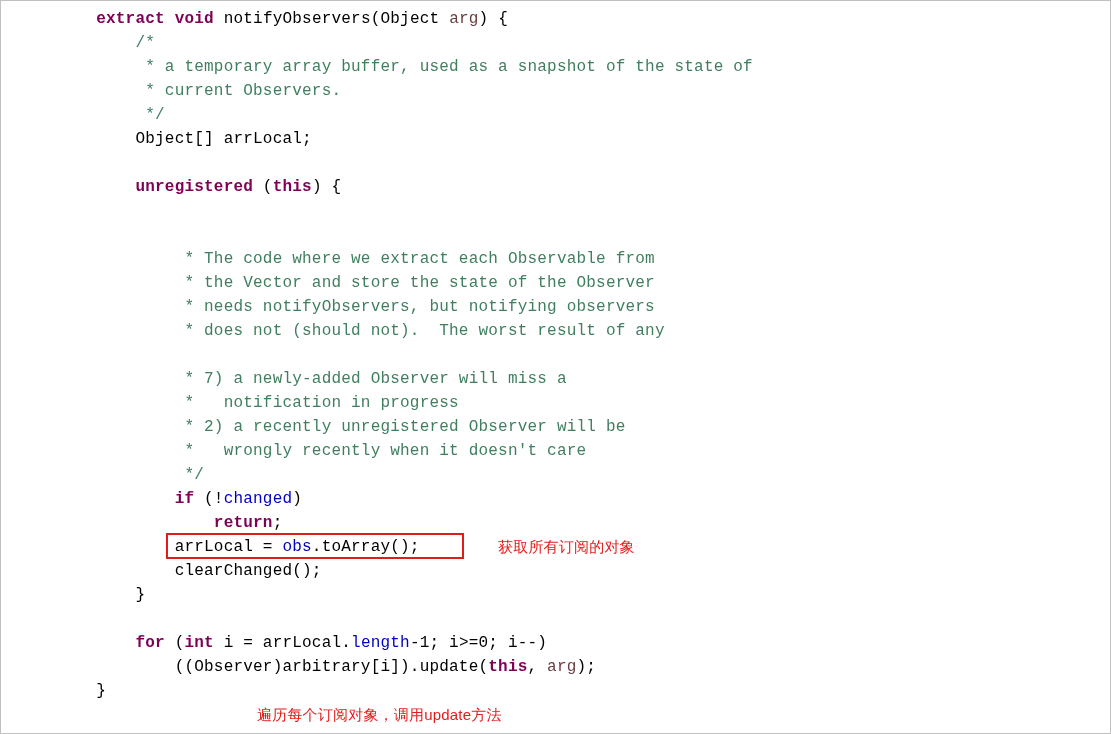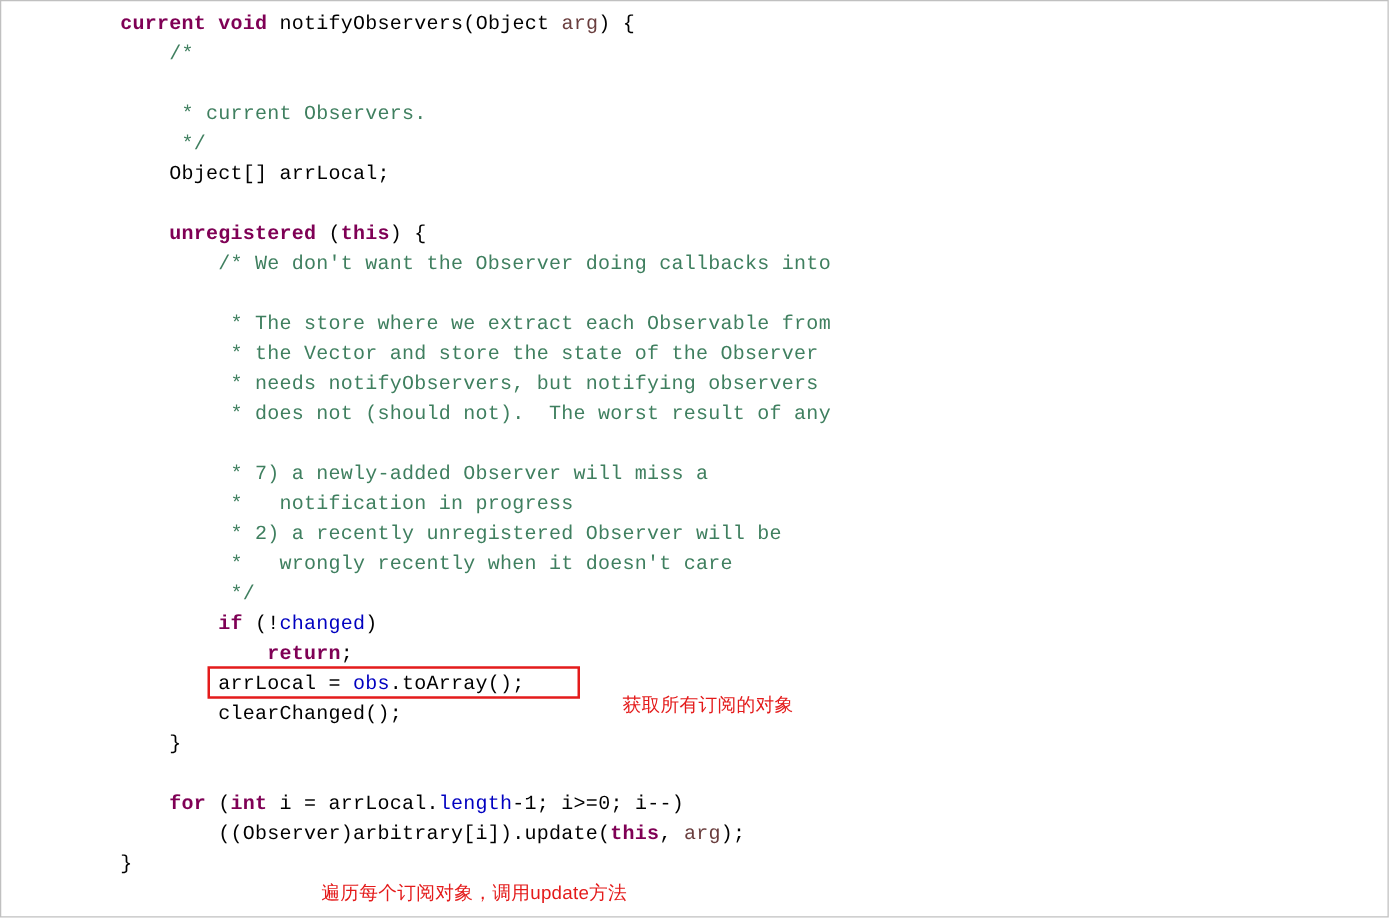--- a/index.html
+++ b/index.html
@@ -34,45 +34,45 @@
     position: absolute;
     color: #e41b1b;
     font-family: "Microsoft YaHei", "SimSun", sans-serif;
     font-size: 15px;
     white-space: nowrap;
   }
 </style>
 </head>
 <body>
 
-<div class="line"><span>    </span><span class="kw">current</span> <span class="kw">void</span><span> notifyObservers(Object </span><span class="id2">arg</span><span>) {</span></div>
+<div class="line"><span>    </span><span class="kw">extract</span> <span class="kw">void</span><span> notifyObservers(Object </span><span class="id2">arg</span><span>) {</span></div>
 <div class="line"><span>        </span><span class="com">/*</span></div>
-<div class="line"><span>        </span></div>
+<div class="line"><span>        </span><span class="com"> * a temporary array buffer, used as a snapshot of the state of</span></div>
 <div class="line"><span>        </span><span class="com"> * current Observers.</span></div>
 <div class="line"><span>        </span><span class="com"> */</span></div>
 <div class="line"><span>        </span><span>Object[] arrLocal;</span></div>
 <div class="line"> </div>
 <div class="line"><span>        </span><span class="kw">unregistered</span><span> (</span><span class="kw">this</span><span>) {</span></div>
-<div class="line"><span>            </span><span class="com">/* We don't want the Observer doing callbacks into</span></div>
 <div class="line"><span>            </span></div>
-<div class="line"><span>            </span><span class="com"> * The store where we extract each Observable from</span></div>
+<div class="line"><span>            </span></div>
+<div class="line"><span>            </span><span class="com"> * The code where we extract each Observable from</span></div>
 <div class="line"><span>            </span><span class="com"> * the Vector and store the state of the Observer</span></div>
 <div class="line"><span>            </span><span class="com"> * needs notifyObservers, but notifying observers</span></div>
 <div class="line"><span>            </span><span class="com"> * does not (should not).  The worst result of any</span></div>
 <div class="line"><span>            </span></div>
 <div class="line"><span>            </span><span class="com"> * 7) a newly-added Observer will miss a</span></div>
 <div class="line"><span>            </span><span class="com"> *   notification in progress</span></div>
 <div class="line"><span>            </span><span class="com"> * 2) a recently unregistered Observer will be</span></div>
 <div class="line"><span>            </span><span class="com"> *   wrongly recently when it doesn't care</span></div>
 <div class="line"><span>            </span><span class="com"> */</span></div>
 <div class="line"><span>            </span><span class="kw">if</span><span> (!</span><span class="inst">changed</span><span>)</span></div>
 <div class="line"><span>                </span><span class="kw">return</span><span>;</span></div>
 <div class="line"><span>            </span><span>arrLocal = </span><span class="inst">obs</span><span>.toArray();</span></div>
 <div class="line"><span>            </span><span>clearChanged();</span></div>
 <div class="line"><span>        </span><span>}</span></div>
 <div class="line"> </div>
 <div class="line"><span>        </span><span class="kw">for</span><span> (</span><span class="kw">int</span><span> i = arrLocal.</span><span class="inst">length</span><span>-1; i&gt;=0; i--)</span></div>
 <div class="line"><span>            </span><span>((Observer)arbitrary[i]).update(</span><span class="kw">this</span><span>, </span><span class="id2">arg</span><span>);</span></div>
 <div class="line"><span>    </span><span>}</span></div>
 
 <div class="highlight-box" style="left:165px; top:532px; width:298px; height:26px;"></div>
-<div class="annot" style="left:497px; top:534px;margin-top:18px;">获取所有订阅的对象</div>
+<div class="annot" style="left:497px; top:534px;">获取所有订阅的对象</div>
 <div class="annot" style="left:256px; top:702px;">遍历每个订阅对象，调用update方法</div>
 
 </body></html>

